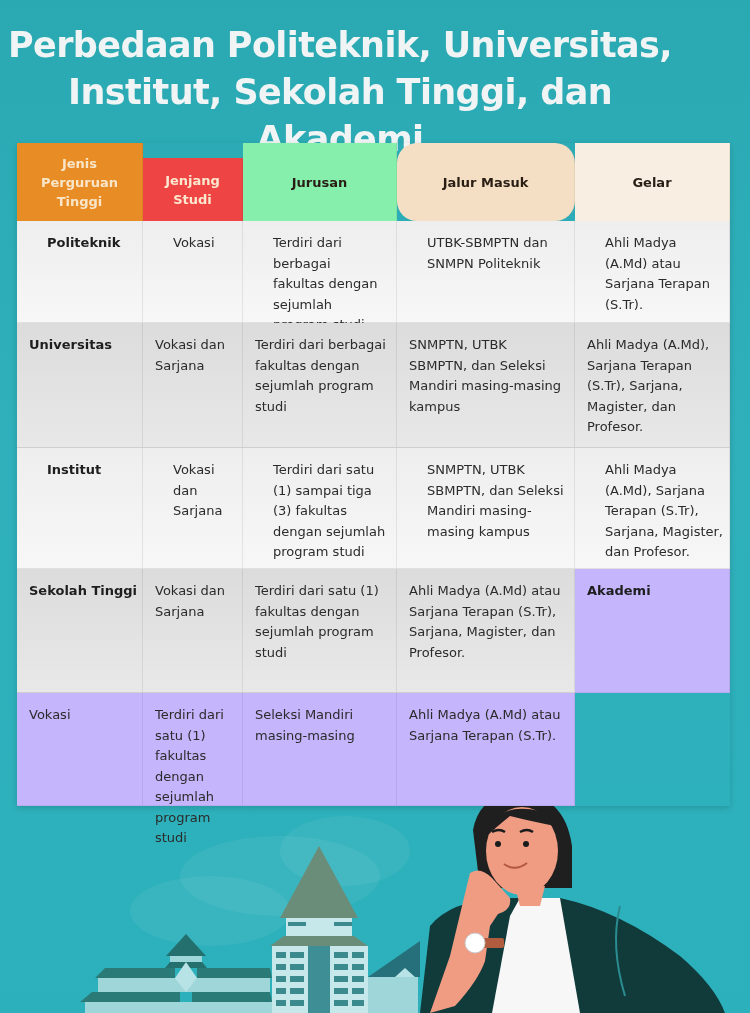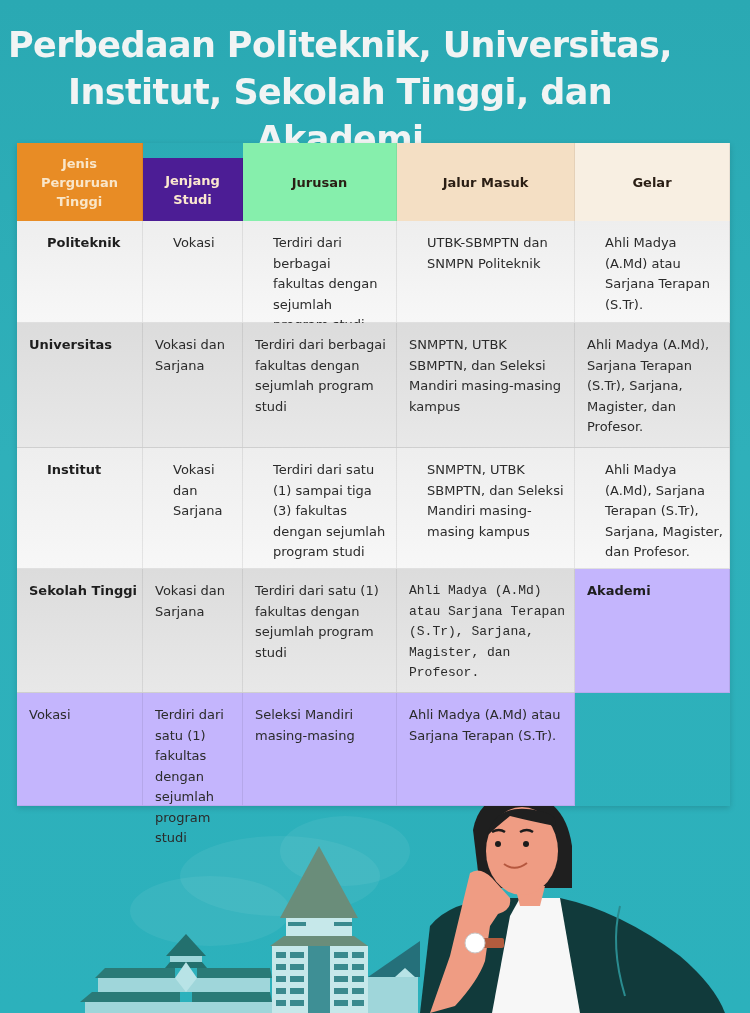--- a/index.html
+++ b/index.html
@@ -20,23 +20,23 @@
     grid-template-columns: 126px 100px 154px 178px 155px;
     grid-template-rows: 78px 102px 125px 121px 124px 113px;
     box-shadow: 0 2px 6px rgba(0,0,0,0.15);
   }
   .th {
     display: flex; align-items: center; justify-content: center;
     text-align: center; font-weight: bold; font-size: 13px; line-height: 19px;
     padding: 4px 6px; border-right: 1px solid rgba(0,0,0,0.06);
   }
   .th.c0 { background: #e88c25; color: #f9e6c9; }
-  .th.c1 { background: #4c1d95; color: #fbe8cf; margin-top: 15px; }
+  .th.c1 { background: #ef4444; color: #fbe8cf; margin-top: 15px; }
   .th.c2 { background: #86efac; color: #2a1e14; }
-  .th.c3 { background: #f4dfc4; color: #2a1e14; }
+  .th.c3 { background: #f4dfc4; color: #2a1e14; border-radius: 20px; }
   .th.c4 { background: #f8efe2; color: #2a1e14; }
   .td {
     padding: 12px 10px 0 12px; font-size: 13px; line-height: 20.5px; color: #2b2b2b;
     border-right: 1px solid rgba(0,0,0,0.07);
     border-bottom: 1px solid rgba(0,0,0,0.06);
   }
   .td.first { font-weight: bold; color: #1e1e1e; }
   .td.odd { background: linear-gradient(180deg, #eeeeee 0%, #f7f7f7 100%); padding-left: 30px; }
   .td.even { background: linear-gradient(180deg, #dcdcdc 0%, #e8e8e8 100%); }
   .td.last { background: #c4b5fd; }
@@ -73,21 +73,21 @@
 
   <div class="td first odd">Institut</div>
   <div class="td odd">Vokasi dan Sarjana</div>
   <div class="td odd">Terdiri dari satu (1) sampai tiga (3) fakultas dengan sejumlah program studi</div>
   <div class="td odd">SNMPTN, UTBK SBMPTN, dan Seleksi Mandiri masing-masing kampus</div>
   <div class="td odd" style="padding-right:6px;">Ahli Madya (A.Md), Sarjana Terapan (S.Tr), Sarjana, Magister, dan Profesor.</div>
 
   <div class="td first even" style="padding-right:2px;">Sekolah Tinggi</div>
   <div class="td even">Vokasi dan Sarjana</div>
   <div class="td even">Terdiri dari satu (1) fakultas dengan sejumlah program studi</div>
-  <div class="td even" style="padding-right:6px;font-family:Liberation Mono, monospace;">Ahli Madya (A.Md) atau Sarjana Terapan (S.Tr), Sarjana, Magister, dan Profesor.</div>
+  <div class="td even" style="padding-right:6px;">Ahli Madya (A.Md) atau Sarjana Terapan (S.Tr), Sarjana, Magister, dan Profesor.</div>
 
   <div class="td first last">Akademi</div>
   <div class="td last">Vokasi</div>
   <div class="td last">Terdiri dari satu (1) fakultas dengan sejumlah program studi</div>
   <div class="td last">Seleksi Mandiri masing-masing</div>
   <div class="td last" style="padding-right:6px;">Ahli Madya (A.Md) atau Sarjana Terapan (S.Tr).</div>
 </div>
 
 <div class="scene">
   <div class="cloud" style="left:130px;top:70px;width:160px;height:70px;"></div>

